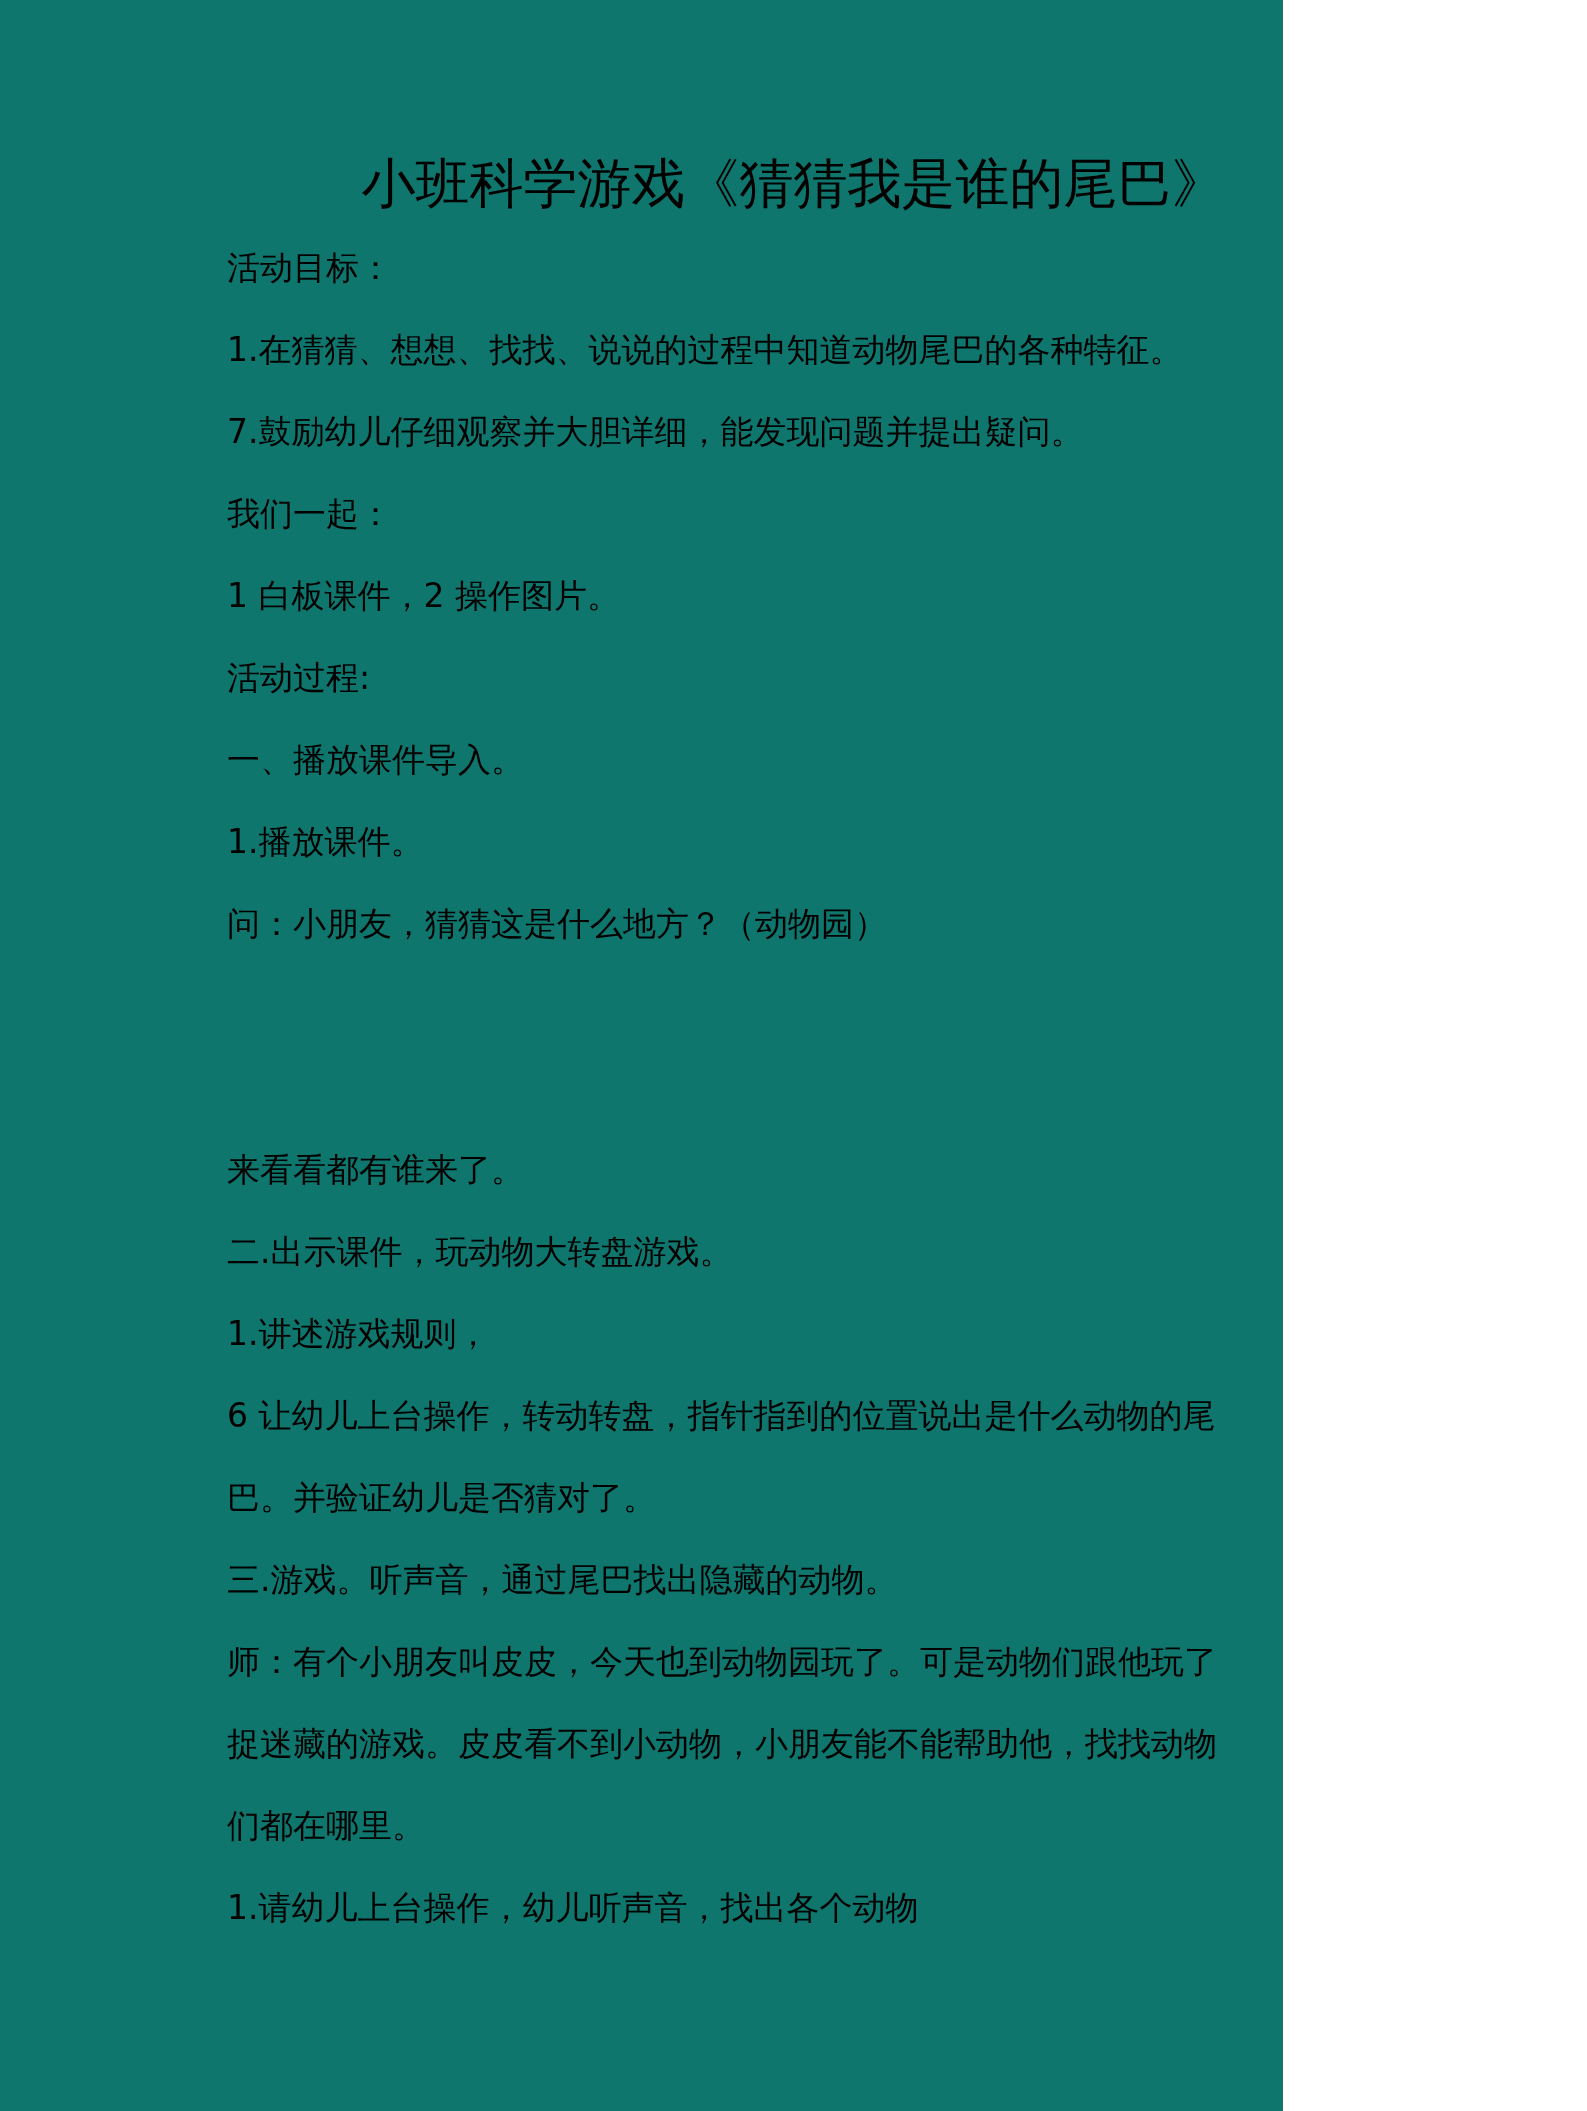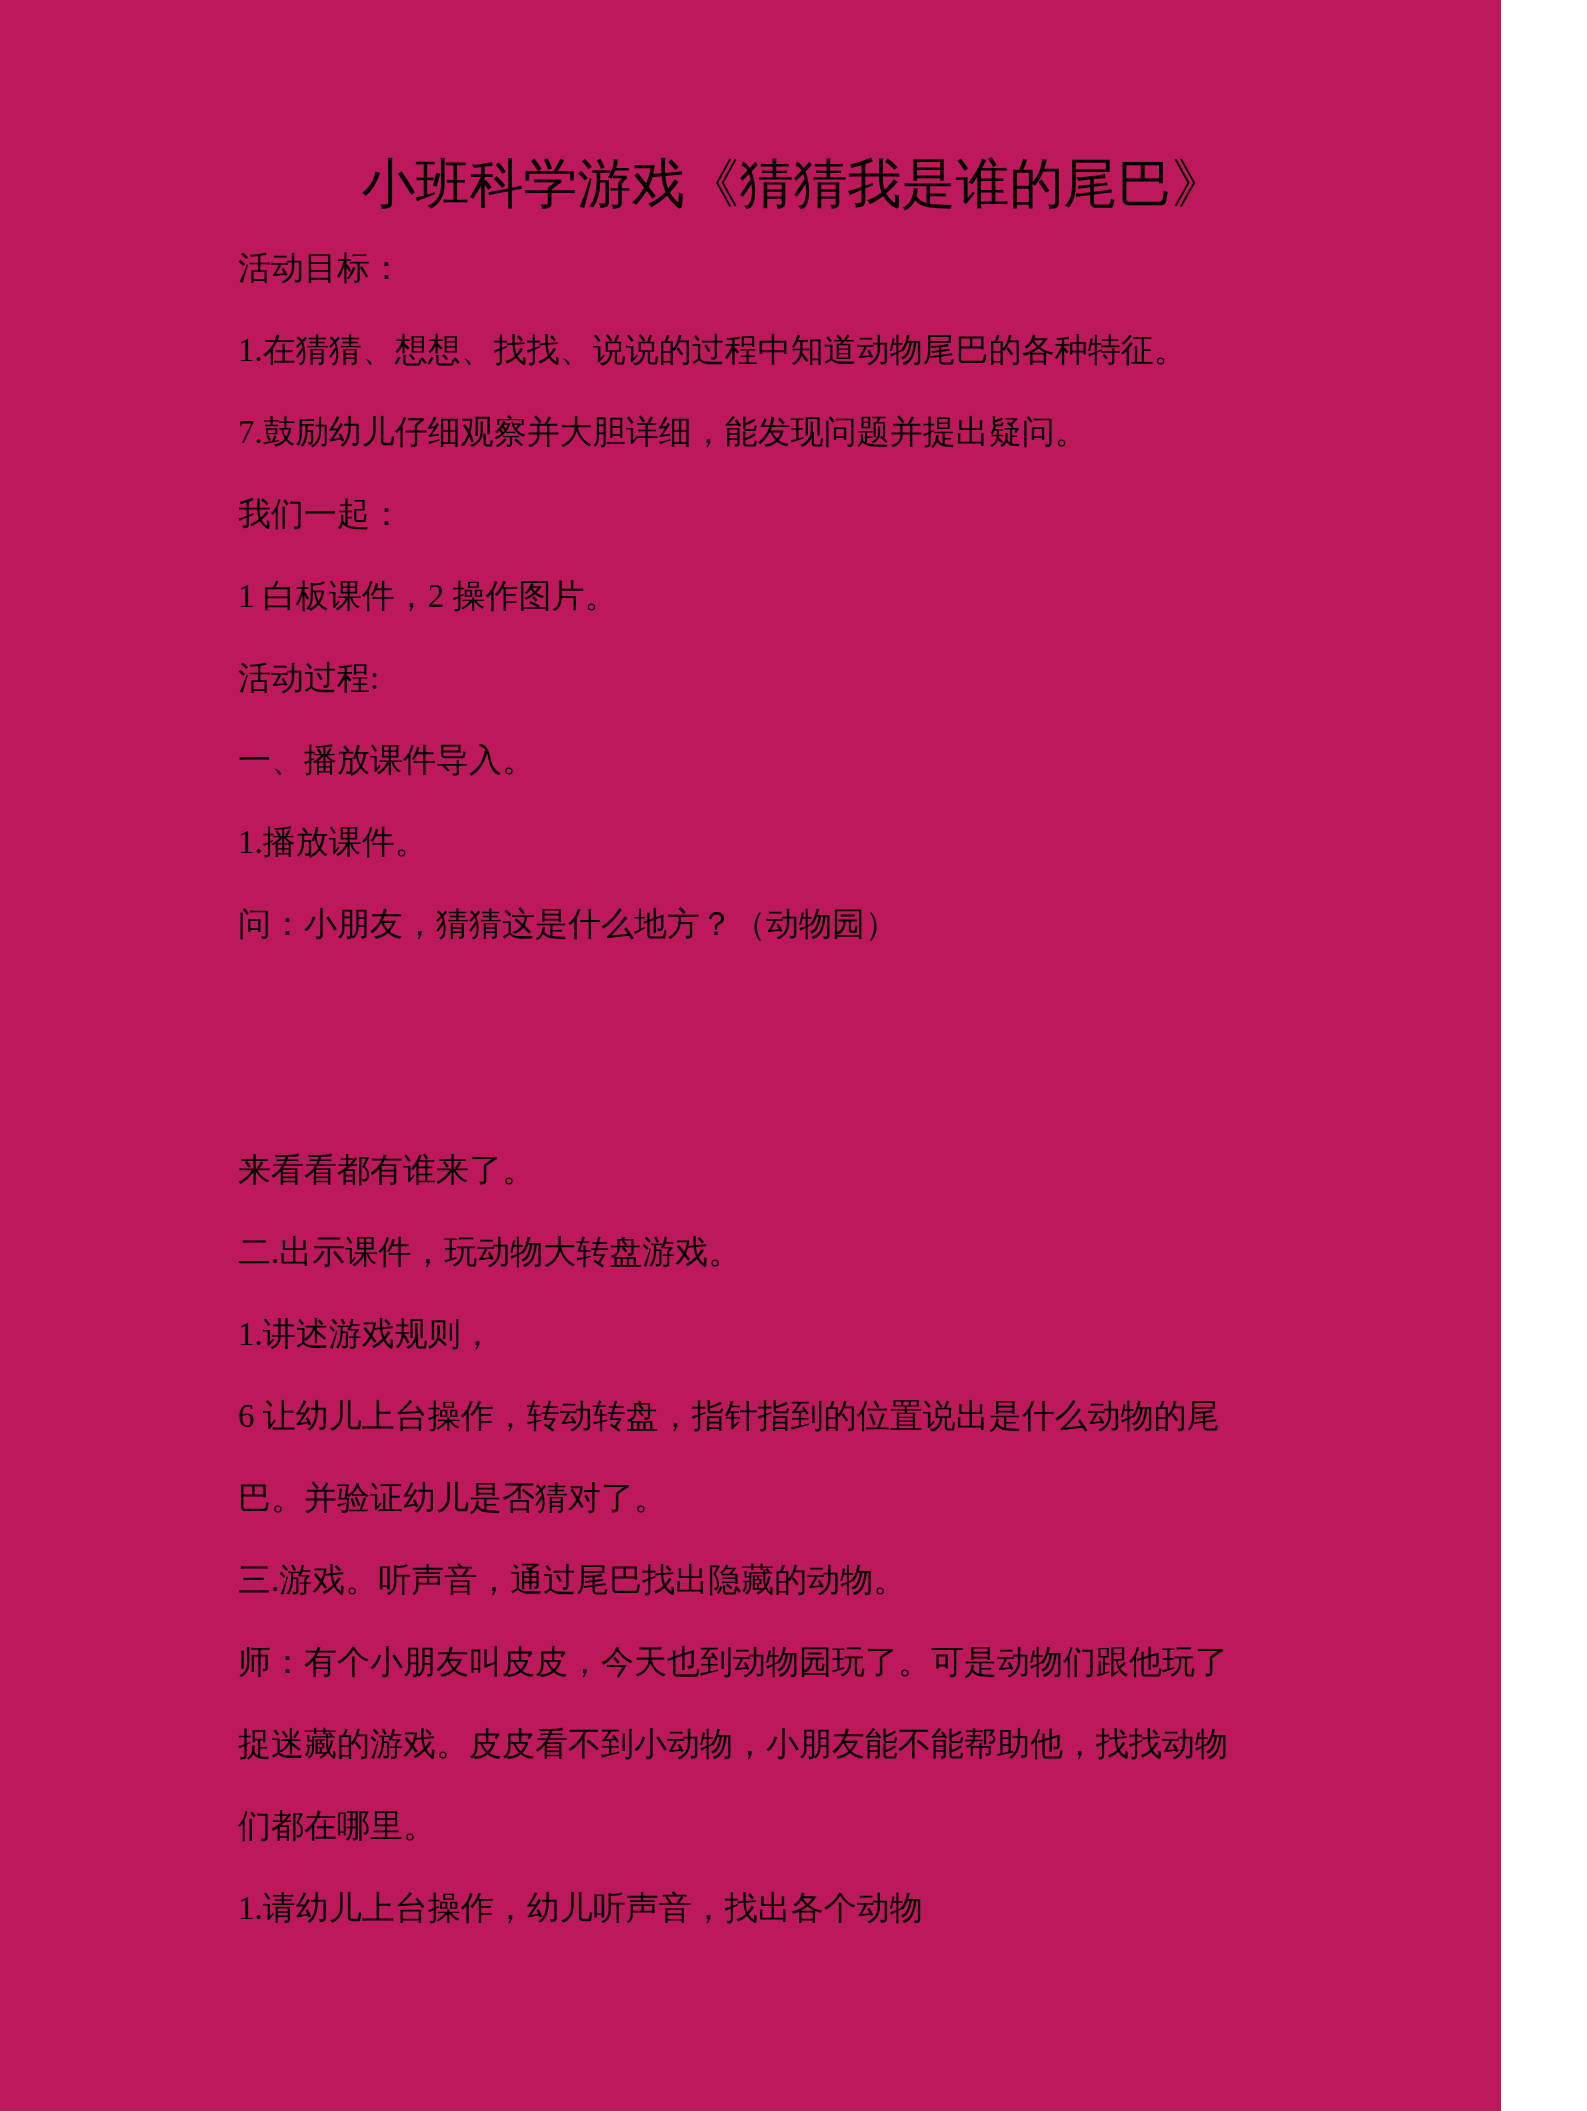--- a/index.html
+++ b/index.html
@@ -11,44 +11,42 @@
       width: 1587px;
       height: 2111px;
       position: relative;
       overflow: hidden;
       font-family: "DejaVu Sans", "Liberation Sans", sans-serif;
       color: #000000;
     }
     .page {
       position: absolute;
       left: 0; top: 0;
-      width: 1470px;
+      width: 1283px;
       height: 2111px;
-      background: #be185d;
-      padding-left: 31px;
+      background: #0f766e;
     }
     .title {
       position: absolute;
       left: 0;
       width: 1587px;
       top: 148px;
       text-align: center;
       font-family: "DejaVu Serif", "Liberation Serif", serif;
       font-size: 54px;
       line-height: 72px;
       letter-spacing: 0px;
       font-weight: normal;
     }
     .line {
       position: absolute;
-      left: 238px;
+      left: 227px;
       font-size: 33px;
       line-height: 44px;
       white-space: nowrap;
-      font-family: Liberation Serif, serif;
     }
   </style>
 </head>
 <body>
 
 <div class="page">
   <div class="title">小班科学游戏《猜猜我是谁的尾巴》</div>
 
   <div class="line" style="top:246px">活动目标：</div>
   <div class="line" style="top:328px">1.在猜猜、想想、找找、说说的过程中知道动物尾巴的各种特征。</div>

